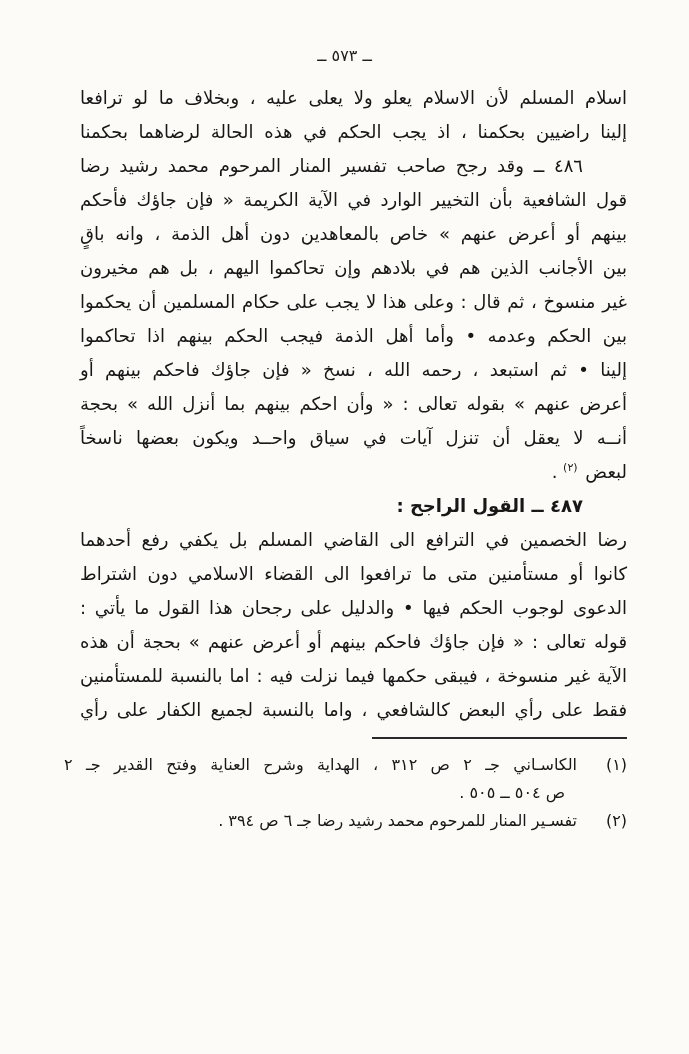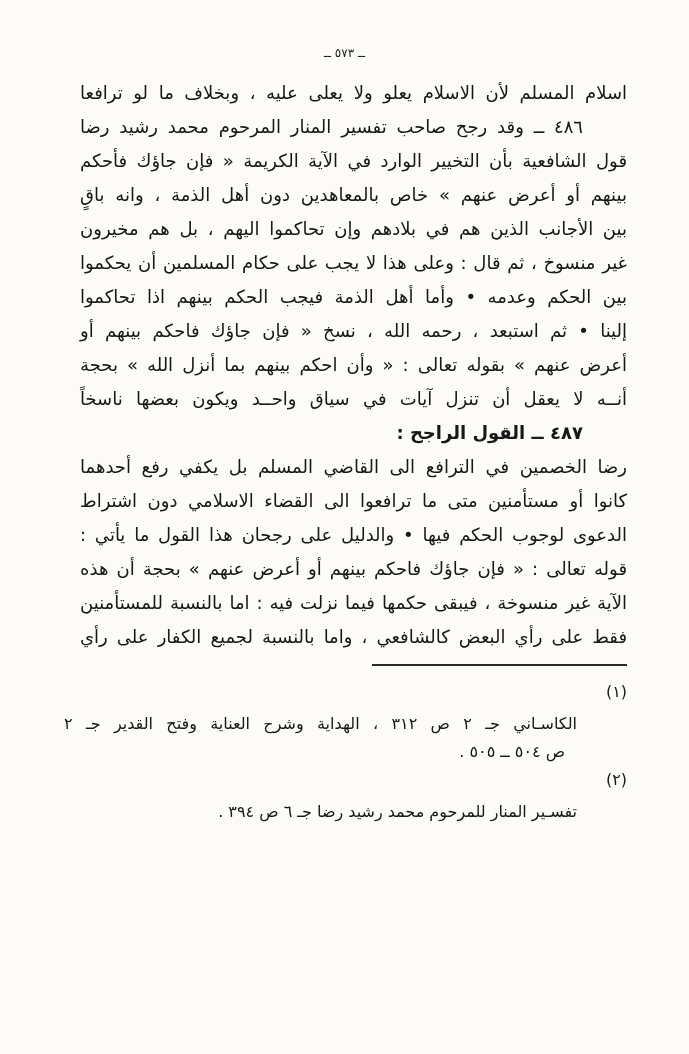--- a/index.html
+++ b/index.html
@@ -15,21 +15,21 @@
     background: #fcfbf7;
     color: #171717;
     direction: rtl;
     font-family: "DejaVu Sans", sans-serif;
     overflow: hidden;
     box-sizing: border-box;
   }
   .page-number {
     padding-top: 46px;
     text-align: center;
-    font-size: 12px;
+    font-size: 16px;
     letter-spacing: 1px;
     color: #1c1c1c;
   }
   .text-block {
     margin: 16px 62px 0 80px;
     font-size: 18px;
     line-height: 34px;
     text-align: justify;
   }
   .ln {
@@ -60,45 +60,47 @@
     margin: 0 62px 0 64px;
     font-size: 16px;
     line-height: 28px;
   }
   .fn-row { display: flex; }
   .fn-num {
     flex: 0 0 34px;
     margin-left: 16px;
     text-align: right;
   }
-  .fn-body { flex: 1; margin-top: 32px; }
+  .fn-body { flex: 1; }
   .fn-ln { text-align: center; text-align-last: right; }
   .fn-ln.j { text-align: justify; text-align-last: justify; }
   .fn-ln.ind2 { padding-right: 12px; }
 </style>
 </head>
 <body>
 
 <div class="page">
 
   <div class="page-number">ــ ٥٧٣ ــ</div>
 
   <div class="text-block">
 
     <div class="ln">اسلام المسلم لأن الاسلام يعلو ولا يعلى عليه ، وبخلاف ما لو ترافعا</div>
+    <div class="ln">إلينا راضيين بحكمنا ، اذ يجب الحكم في هذه الحالة لرضاهما بحكمنا</div>
 
     <div class="ln indent">٤٨٦ ــ وقد رجح صاحب تفسير المنار المرحوم محمد رشيد رضا</div>
     <div class="ln">قول الشافعية بأن التخيير الوارد في الآية الكريمة « فإن جاؤك فأحكم</div>
     <div class="ln">بينهم أو أعرض عنهم » خاص بالمعاهدين دون أهل الذمة ، وانه باقٍ</div>
     <div class="ln">بين الأجانب الذين هم في بلادهم وإن تحاكموا اليهم ، بل هم مخيرون</div>
     <div class="ln">غير منسوخ ، ثم قال : وعلى هذا لا يجب على حكام المسلمين أن يحكموا</div>
     <div class="ln">بين الحكم وعدمه • وأما أهل الذمة فيجب الحكم بينهم اذا تحاكموا</div>
     <div class="ln">إلينا • ثم استبعد ، رحمه الله ، نسخ « فإن جاؤك فاحكم بينهم أو</div>
     <div class="ln">أعرض عنهم » بقوله تعالى : « وأن احكم بينهم بما أنزل الله » بحجة</div>
     <div class="ln">أنــه لا يعقل أن تنزل آيات في سياق واحــد ويكون بعضها ناسخاً</div>
+    <div class="ln last"><span>لبعض </span><sup class="ref">(٢)</sup><span> .</span></div>
 
     <div class="ln last indent heading">٤٨٧ ــ القول الراجح :</div>
 
     <div class="ln">رضا الخصمين في الترافع الى القاضي المسلم بل يكفي رفع أحدهما</div>
     <div class="ln">كانوا أو مستأمنين متى ما ترافعوا الى القضاء الاسلامي دون اشتراط</div>
     <div class="ln">الدعوى لوجوب الحكم فيها • والدليل على رجحان هذا القول ما يأتي :</div>
 
     <div class="ln">قوله تعالى : « فإن جاؤك فاحكم بينهم أو أعرض عنهم » بحجة أن هذه</div>
     <div class="ln">الآية غير منسوخة ، فيبقى حكمها فيما نزلت فيه : اما بالنسبة للمستأمنين</div>
     <div class="ln">فقط على رأي البعض كالشافعي ، واما بالنسبة لجميع الكفار على رأي</div>

